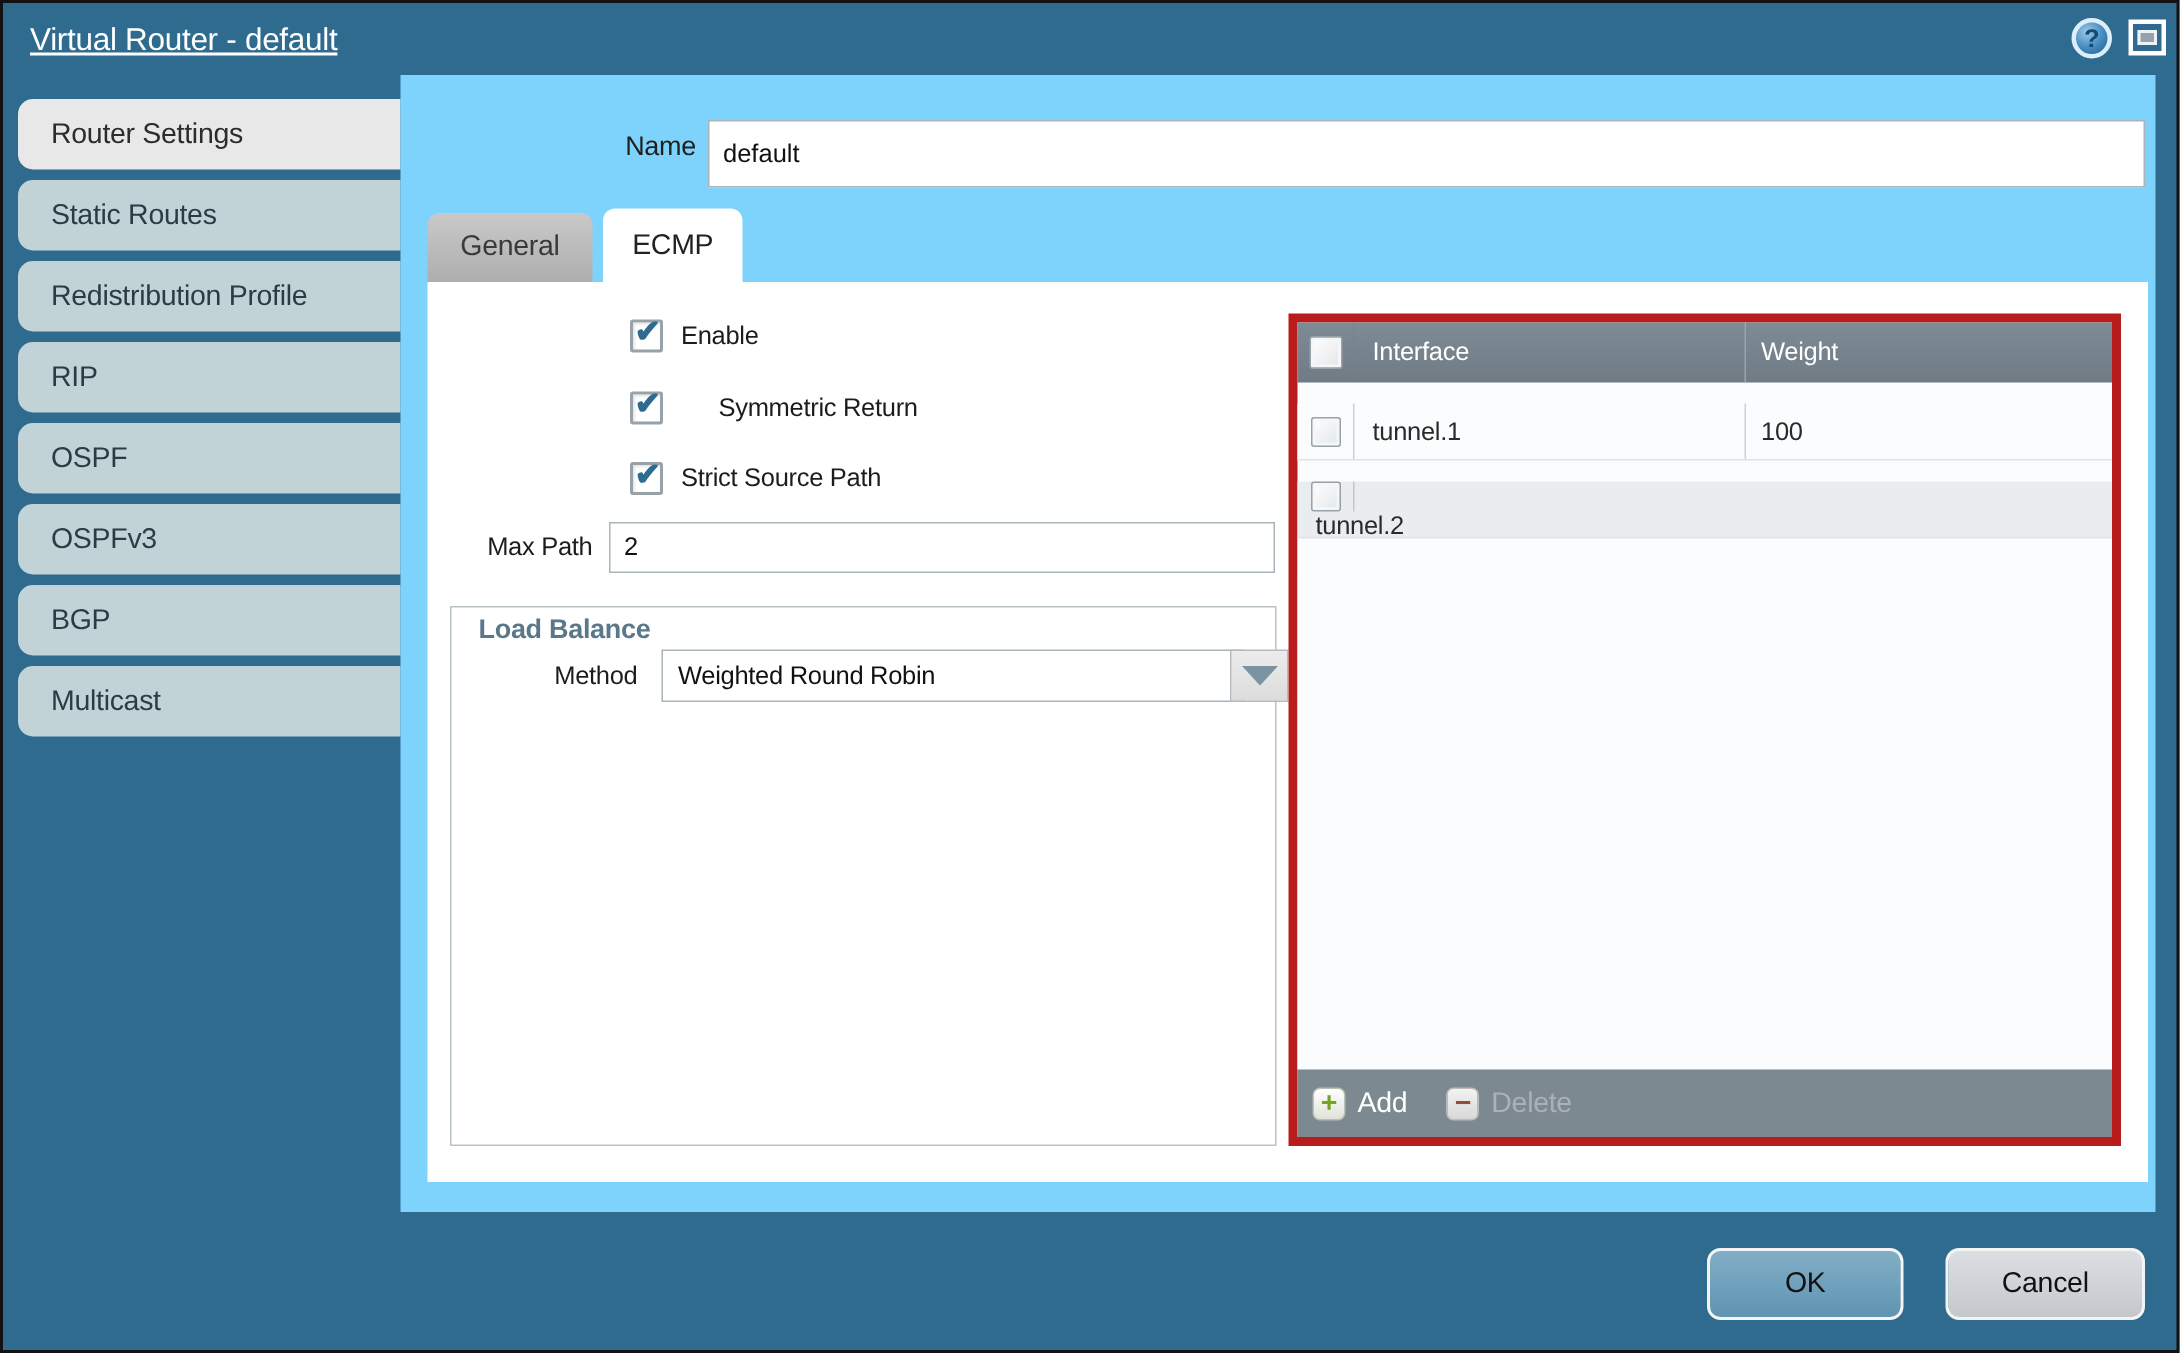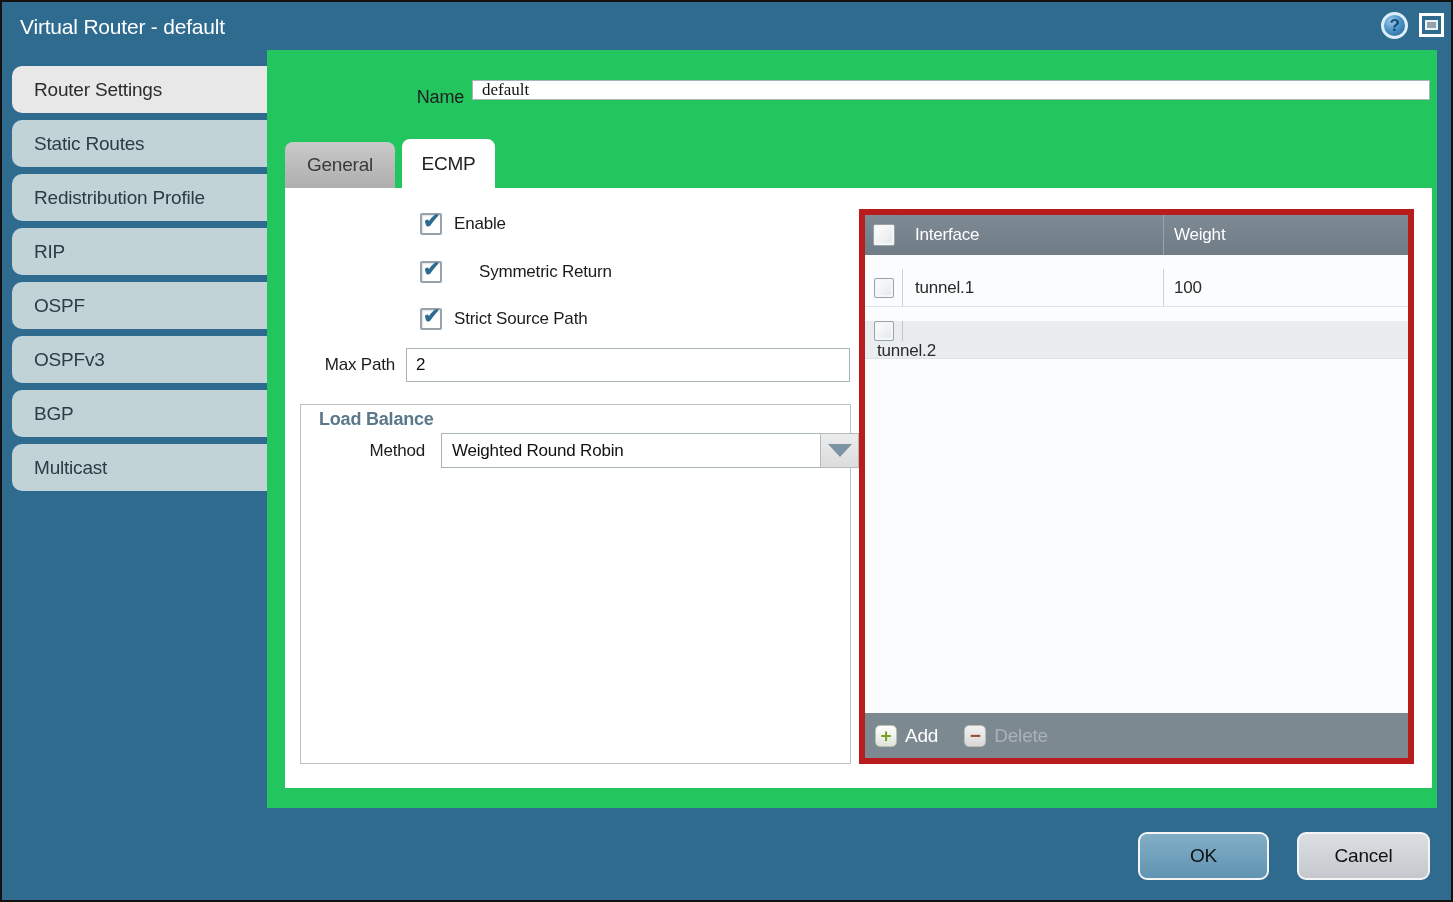--- a/index.html
+++ b/index.html
@@ -13,21 +13,21 @@
     position:relative; width:1453px; height:902px;
     background:#2e6b8e;
     border:2px solid #121212;
     overflow:hidden;
   }
 
   
   .titlebar { position:absolute; left:0; top:0; width:100%; height:48px; }
   .title-text {
     position:absolute; left:18px; top:13px;
-    color:#ffffff; font-size:21px; font-weight:400;
+    color:#ffffff; font-size:21px; font-weight:400;text-decoration:underline;
   }
   .help-icon {
     position:absolute; left:1379px; top:10px; width:27px; height:27px;
     border-radius:50%;
     background:radial-gradient(circle at 35% 30%, #9ec9e8 0%, #4e94c6 45%, #1d5d8c 100%);
     border:3px solid #ddeefb;
     color:#124a72; font-weight:bold; font-size:17px;
     display:flex; align-items:center; justify-content:center;
     cursor:pointer;
   }
@@ -49,30 +49,30 @@
     border-radius:10px 0 0 10px;
     color:#2d3b44; font-size:19px;
     line-height:47px; padding-left:22px;
     cursor:pointer;
   }
   .side-item.active { background:#e8e8e8; color:#2c2c2c; }
 
   
   .panel {
     position:absolute; left:265px; top:48px; width:1170px; height:758px;
-    background:#22c55e;
+    background:#7dd3fc;
   }
   .name-label {
     position:absolute; left:100px; top:30px; width:97px; height:34px;
     text-align:right; line-height:34px; font-size:18px; color:#1f1f1f;
   }
   .name-input {
-    position:absolute; left:205px; top:30px; width:958px; height:20px;
+    position:absolute; left:205px; top:30px; width:958px; height:45px;
     background:#ffffff; border:1px solid #a9b4ba;
-    font-family:Liberation Serif, serif;
+    font-family:Liberation Sans, sans-serif;
     font-size:17px; color:#111; padding:0 9px;
   }
 
   .tab {
     position:absolute; height:46px; top:92px;
     border-radius:8px 8px 0 0;
     font-size:19px; color:#3a3a3a;
     display:flex; align-items:center; justify-content:center;
     cursor:pointer;
   }

